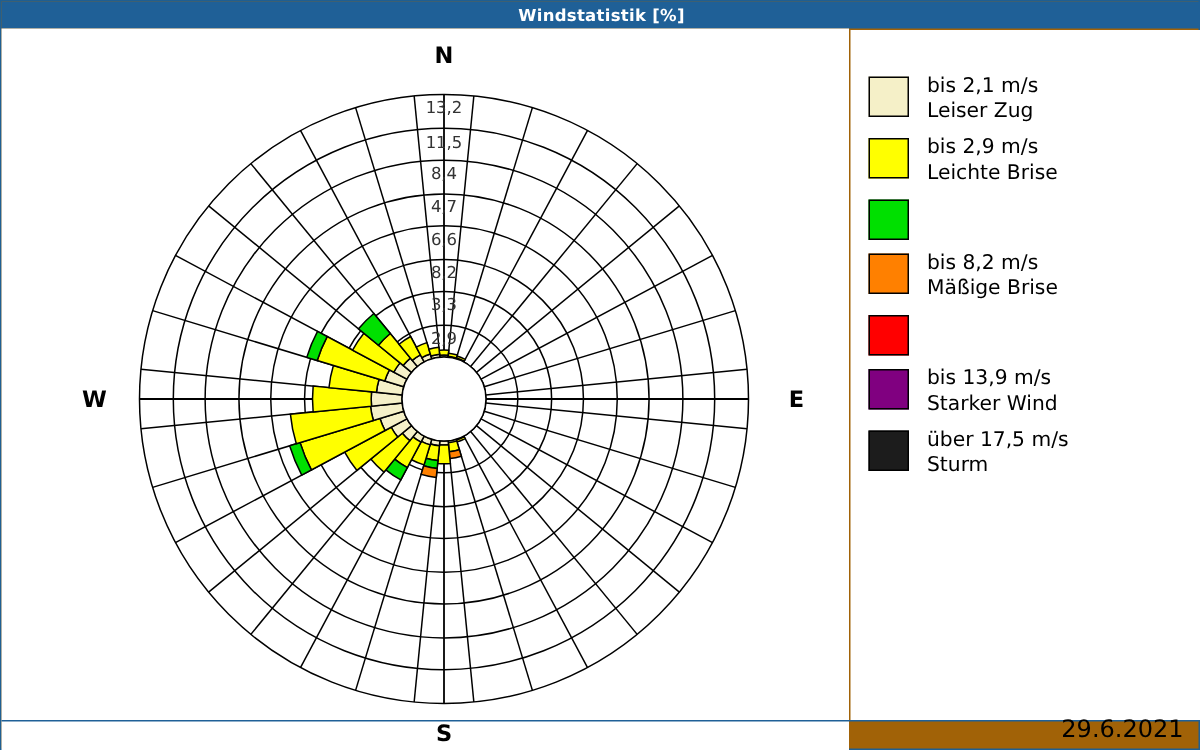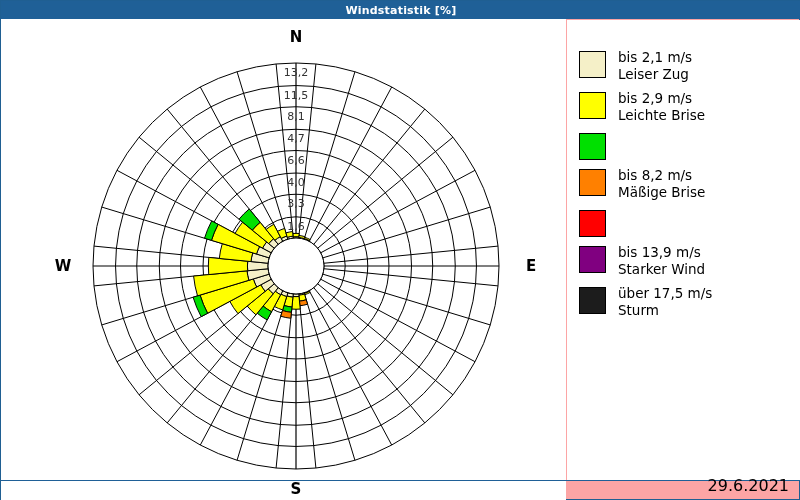--- a/index.html
+++ b/index.html
@@ -5,21 +5,21 @@
   html,body{margin:0;padding:0;}
   body{
     width:800px;height:500px;overflow:hidden;
     background:#ffffff;
     font-family:"DejaVu Sans","Liberation Sans",sans-serif;
   }
   #app{
     position:relative;width:800px;height:500px;
     box-sizing:border-box;
     border:1px solid #1f5f92;
-    background:#fca5a5;
+    background:#a16207;
   }
   
   #titlebar{
     position:absolute;left:0;top:0;width:800px;height:18px;
     background:#1f6097;
     color:#ffffff;
     font-size:11px;font-weight:bold;
     display:flex;align-items:center;justify-content:center;
     letter-spacing:.2px;
   }
@@ -174,26 +174,26 @@
           <circle cx="295" cy="247" r="28" fill="#ffffff" stroke="#000" stroke-width="1"></circle>
         </g>
     </svg>
 
     <div class="axis-lbl" style="left:295px;top:18px">N</div>
     <div class="axis-lbl" style="left:530px;top:247px">E</div>
     <div class="axis-lbl" style="left:295px;top:470px">S</div>
     <div class="axis-lbl" style="left:62px;top:247px">W</div>
 
     <div id="tick-labels">
-        <div class="tick-lbl" style="left: 295px; top: 206.788px;">1,6</div>
+        <div class="tick-lbl" style="left: 295px; top: 206.788px;">2,9</div>
         <div class="tick-lbl" style="left: 295px; top: 184.25px;">3,3</div>
-        <div class="tick-lbl" style="left: 295px; top: 163.038px;">4,0</div>
+        <div class="tick-lbl" style="left: 295px; top: 163.038px;">8,2</div>
         <div class="tick-lbl" style="left: 295px; top: 140.5px;">6,6</div>
         <div class="tick-lbl" style="left: 295px; top: 119.288px;">4,7</div>
-        <div class="tick-lbl" style="left: 295px; top: 96.75px;">8,1</div>
+        <div class="tick-lbl" style="left: 295px; top: 96.75px;">8,4</div>
         <div class="tick-lbl" style="left: 295px; top: 75.5379px;">11,5</div>
         <div class="tick-lbl" style="left: 295px; top: 53px;">13,2</div>
       </div>
   </div>
 
   <div id="legend">
       <div class="leg-row">
         <div class="swatch" style="background: rgb(245, 240, 200);"></div>
         <div class="leg-txt">
           <div>bis 2,1 m/s</div>

